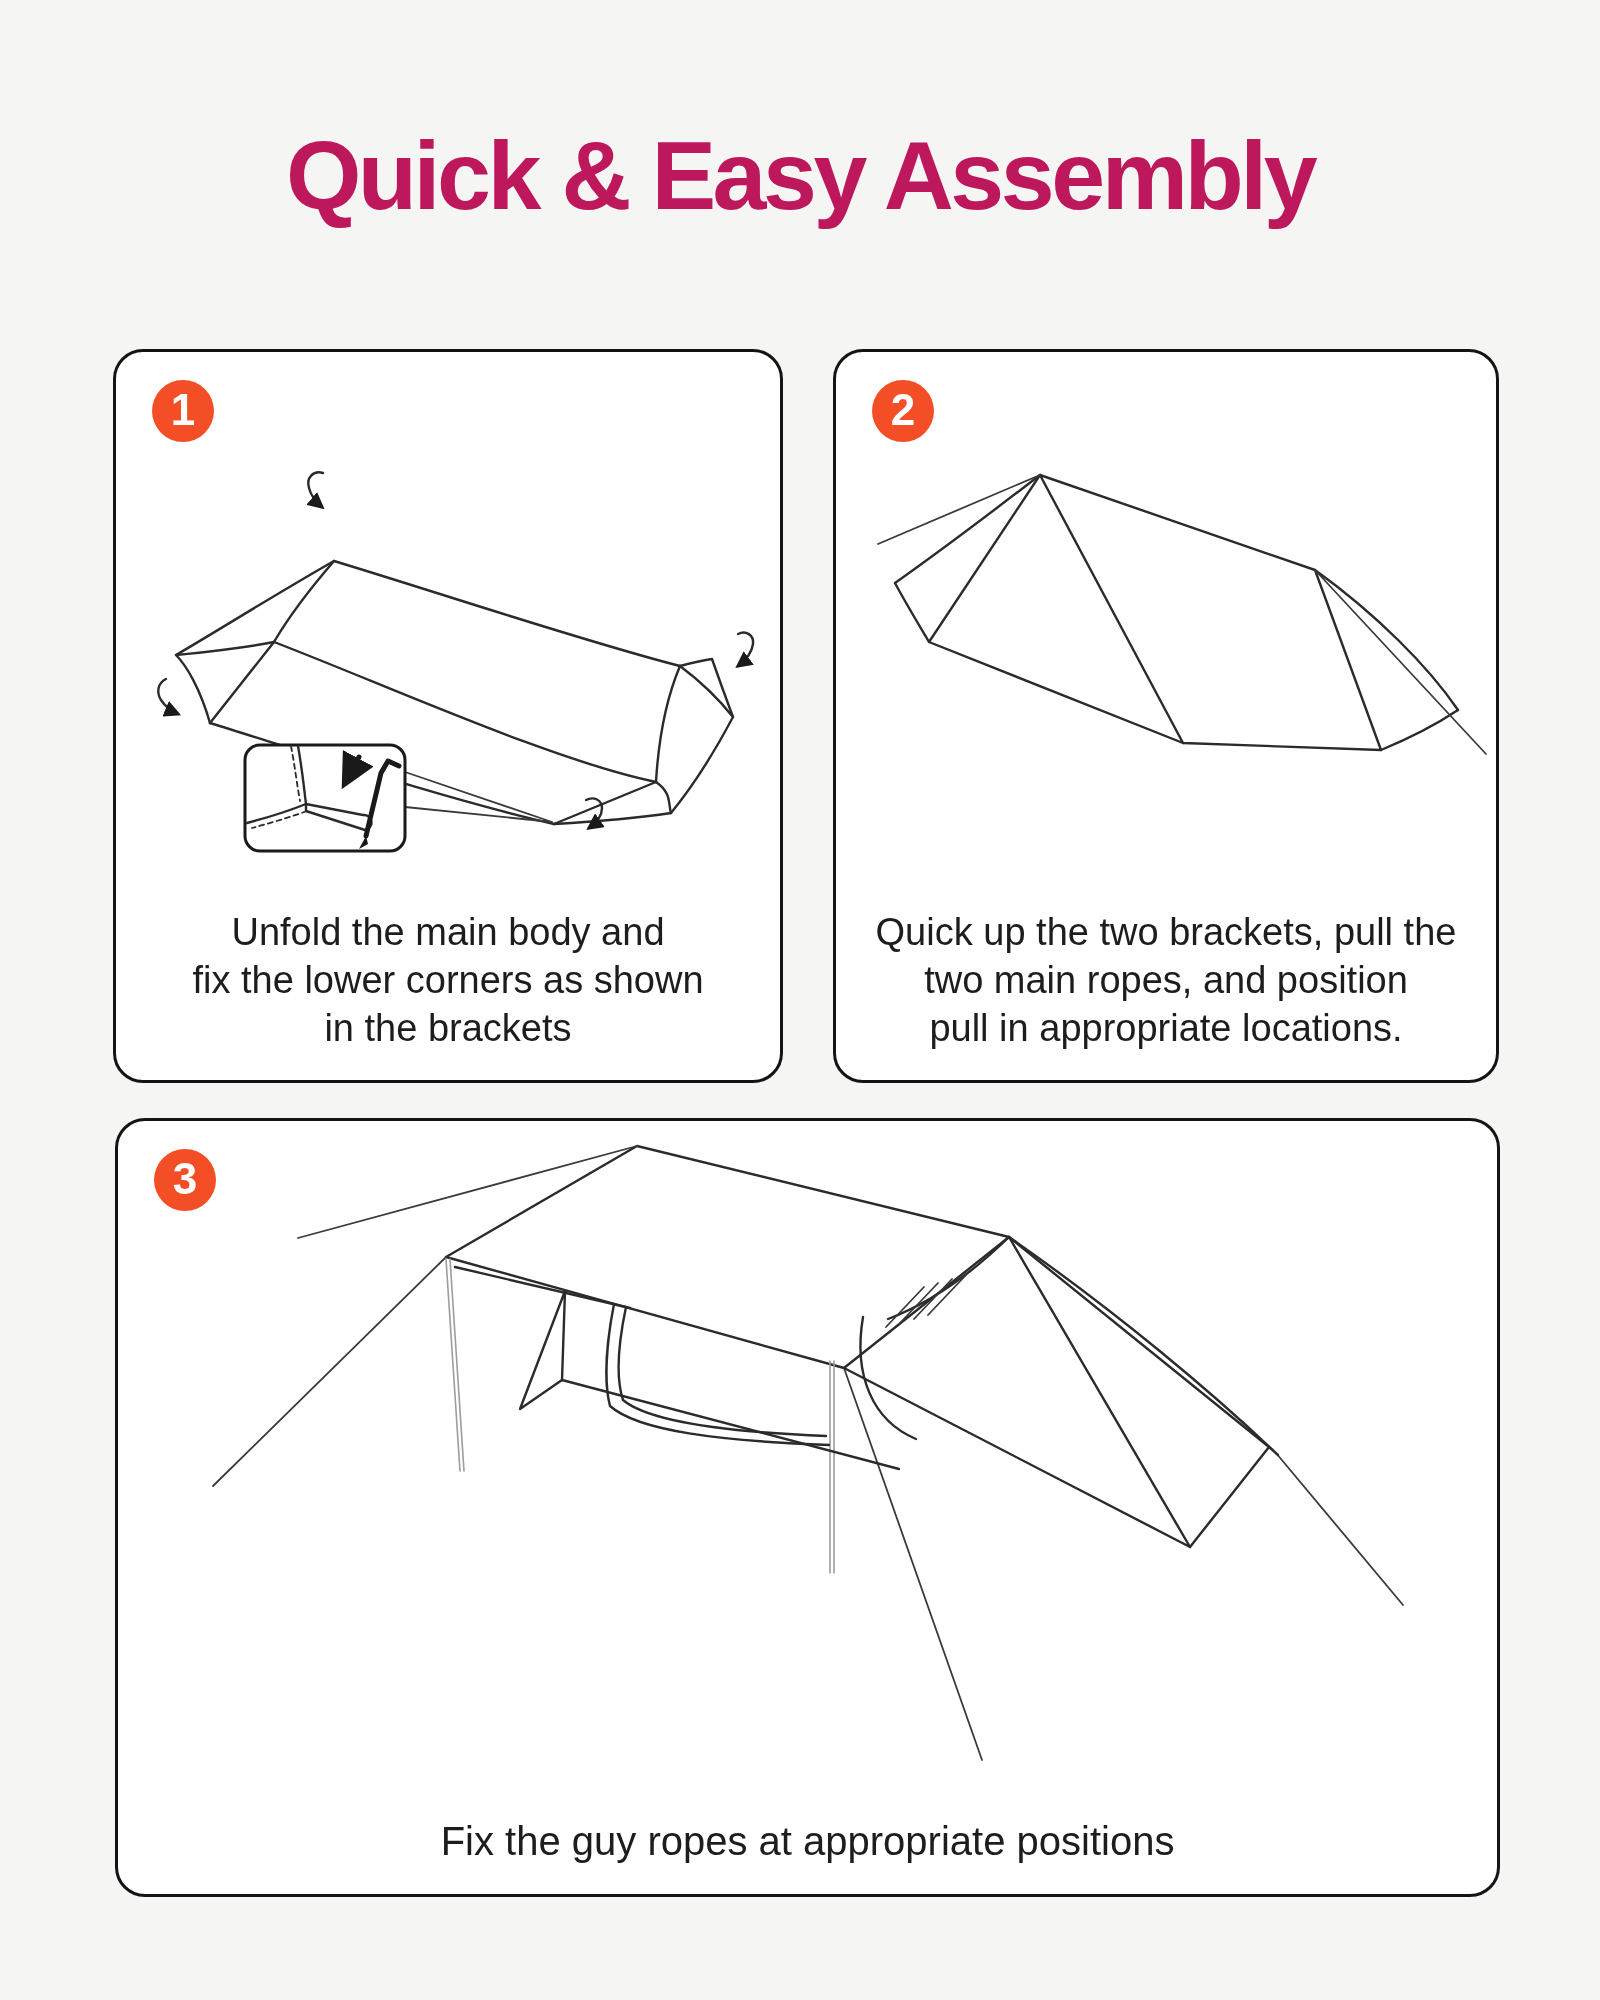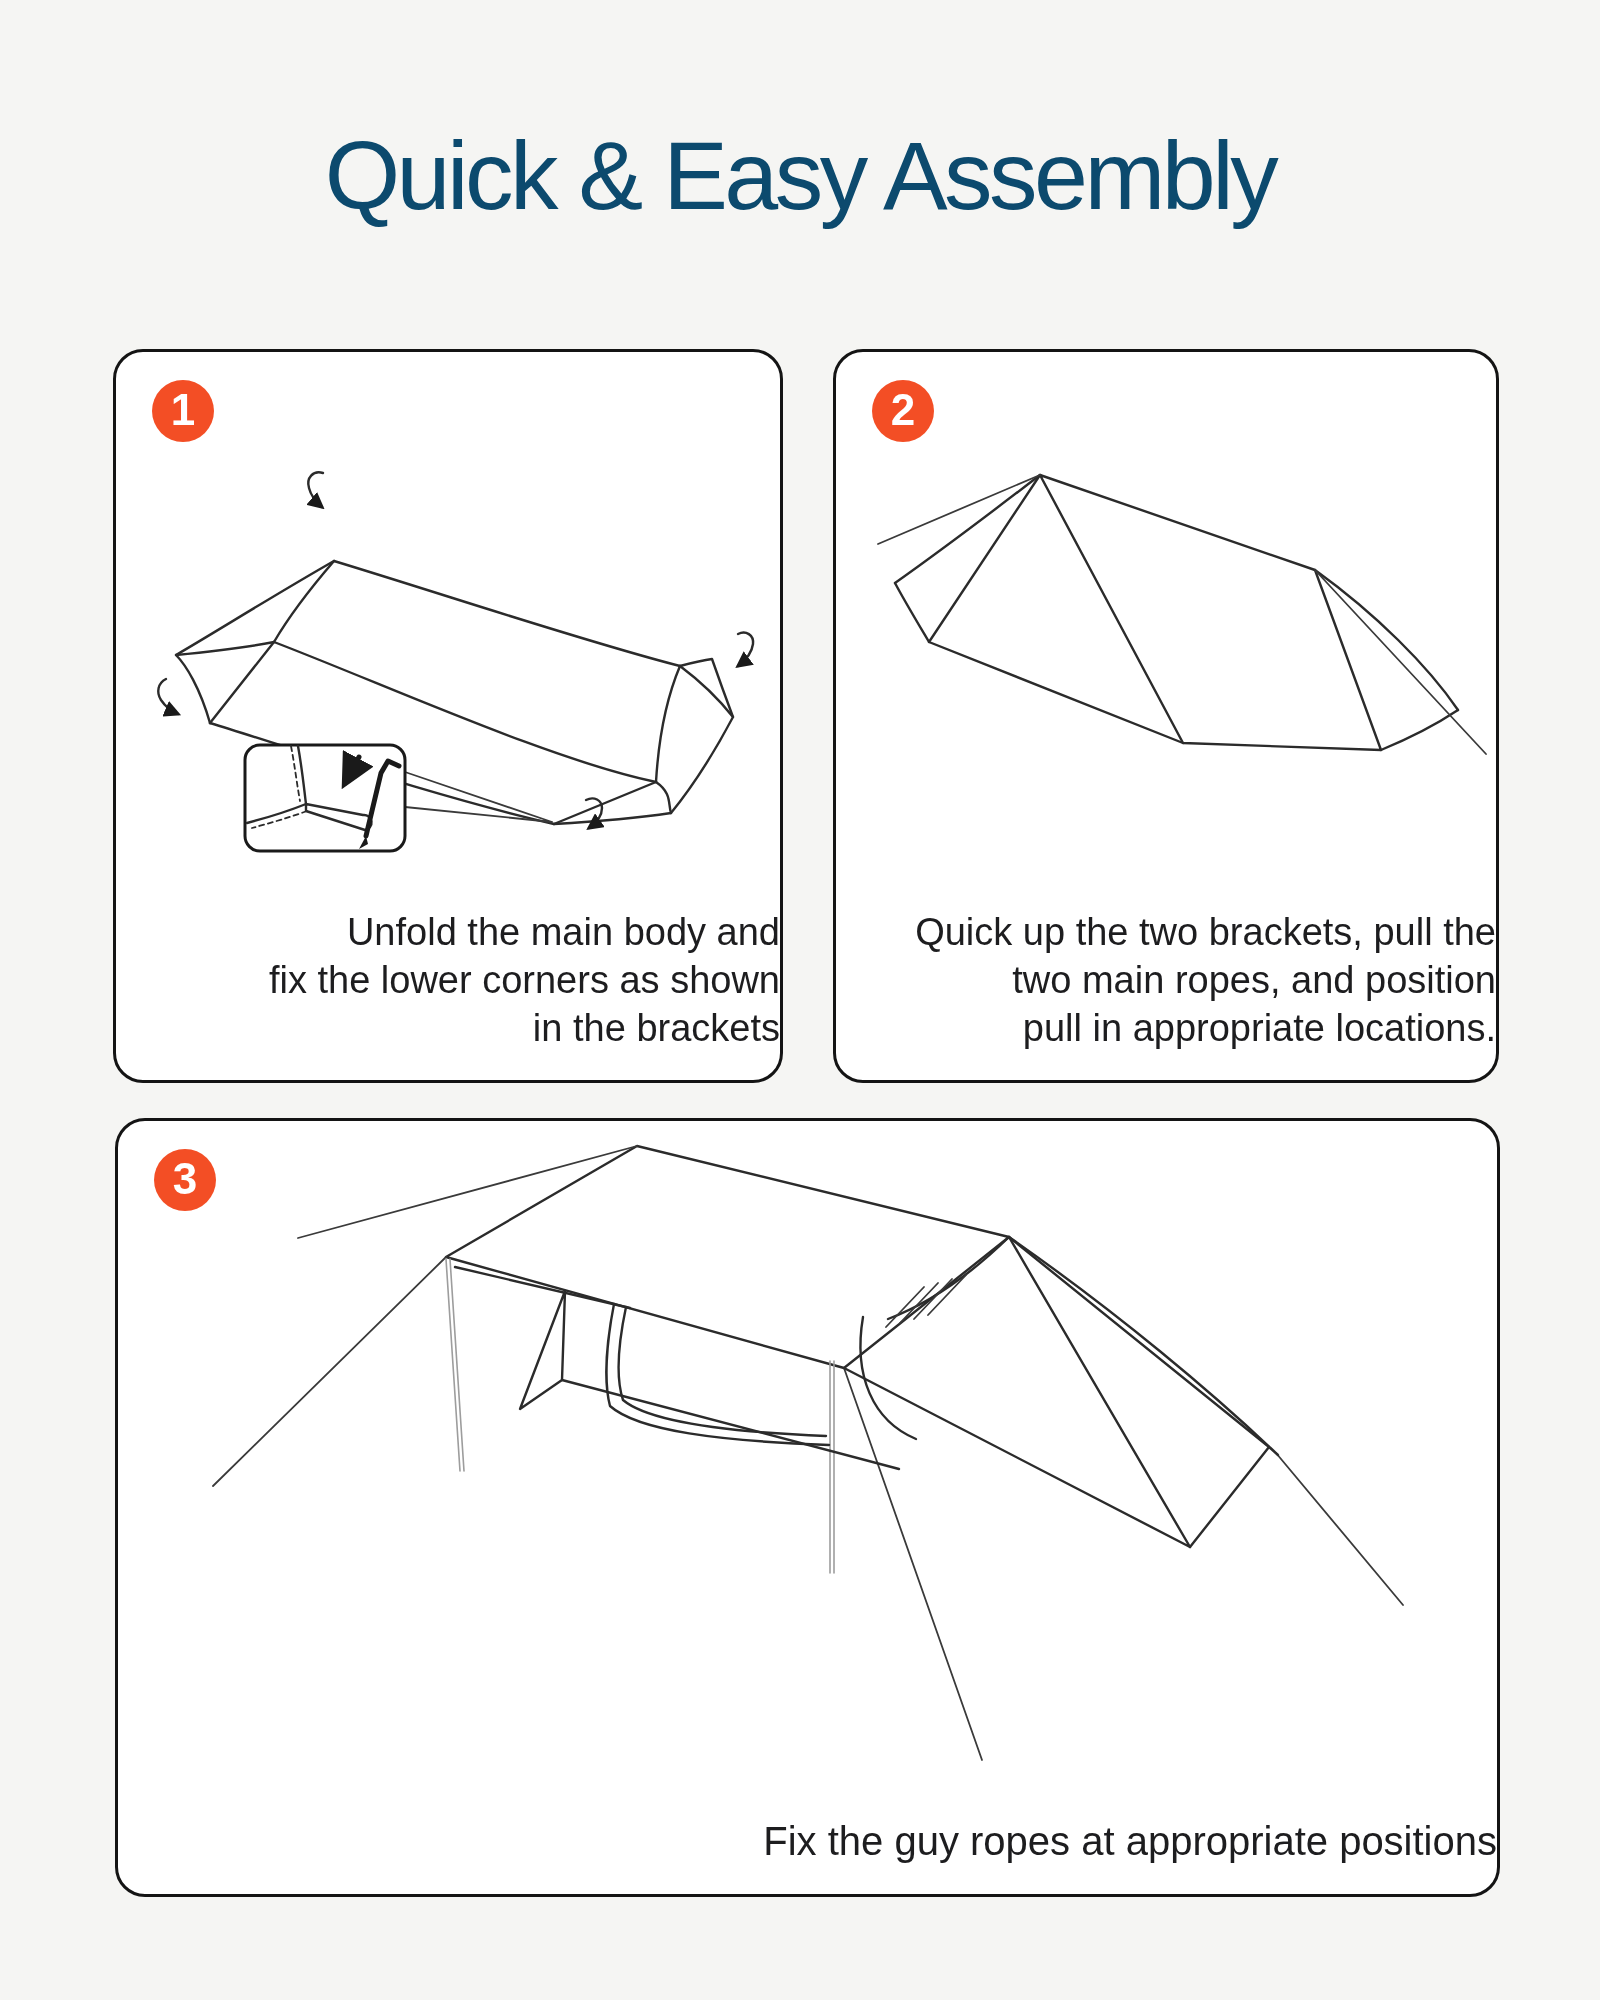--- a/index.html
+++ b/index.html
@@ -12,23 +12,23 @@
     background: #f5f5f3;
     overflow: hidden;
     margin: 0 auto;
   }
   .page-title {
     position: absolute;
     left: 0; right: 0;
     top: 120px;
     text-align: center;
     font-size: 97px;
-    font-weight: normal;
+    font-weight: bold;
     letter-spacing: -3.5px;
-    color: #0c4a6e;
+    color: #be185d;
   }
   .panel {
     position: absolute;
     background: #ffffff;
     border: 3px solid #141414;
     border-radius: 30px;
   }
   #panel-1 { left: 113px; top: 349px; width: 670px; height: 734px; }
   #panel-2 { left: 833px; top: 349px; width: 666px; height: 734px; }
   #panel-3 { left: 115px; top: 1118px; width: 1385px; height: 779px; }
@@ -46,21 +46,21 @@
   }
   .illustration {
     position: absolute;
     left: 0; top: 0;
     width: 100%;
   }
   .caption {
     position: absolute;
     left: 0; right: 0;
     bottom: 28px;
-    text-align: right;
+    text-align: center;
     color: #1d1d1f;
     font-size: 38px;
     line-height: 48px;
   }
   #panel-3 .caption { font-size: 40px; line-height: 53px; bottom: 26px; }
   svg { display: block; }
   .ln  { fill: none; stroke: #2b2b2b; stroke-width: 2.4; stroke-linecap: round; stroke-linejoin: round; }
   .thin{ fill: none; stroke: #3a3a3a; stroke-width: 1.8; stroke-linecap: round; }
   .gray{ fill: none; stroke: #9d9d9d; stroke-width: 1.6; stroke-linecap: round; }
   .bold{ fill: none; stroke: #1a1a1a; stroke-width: 5; stroke-linecap: round; stroke-linejoin: round; }

